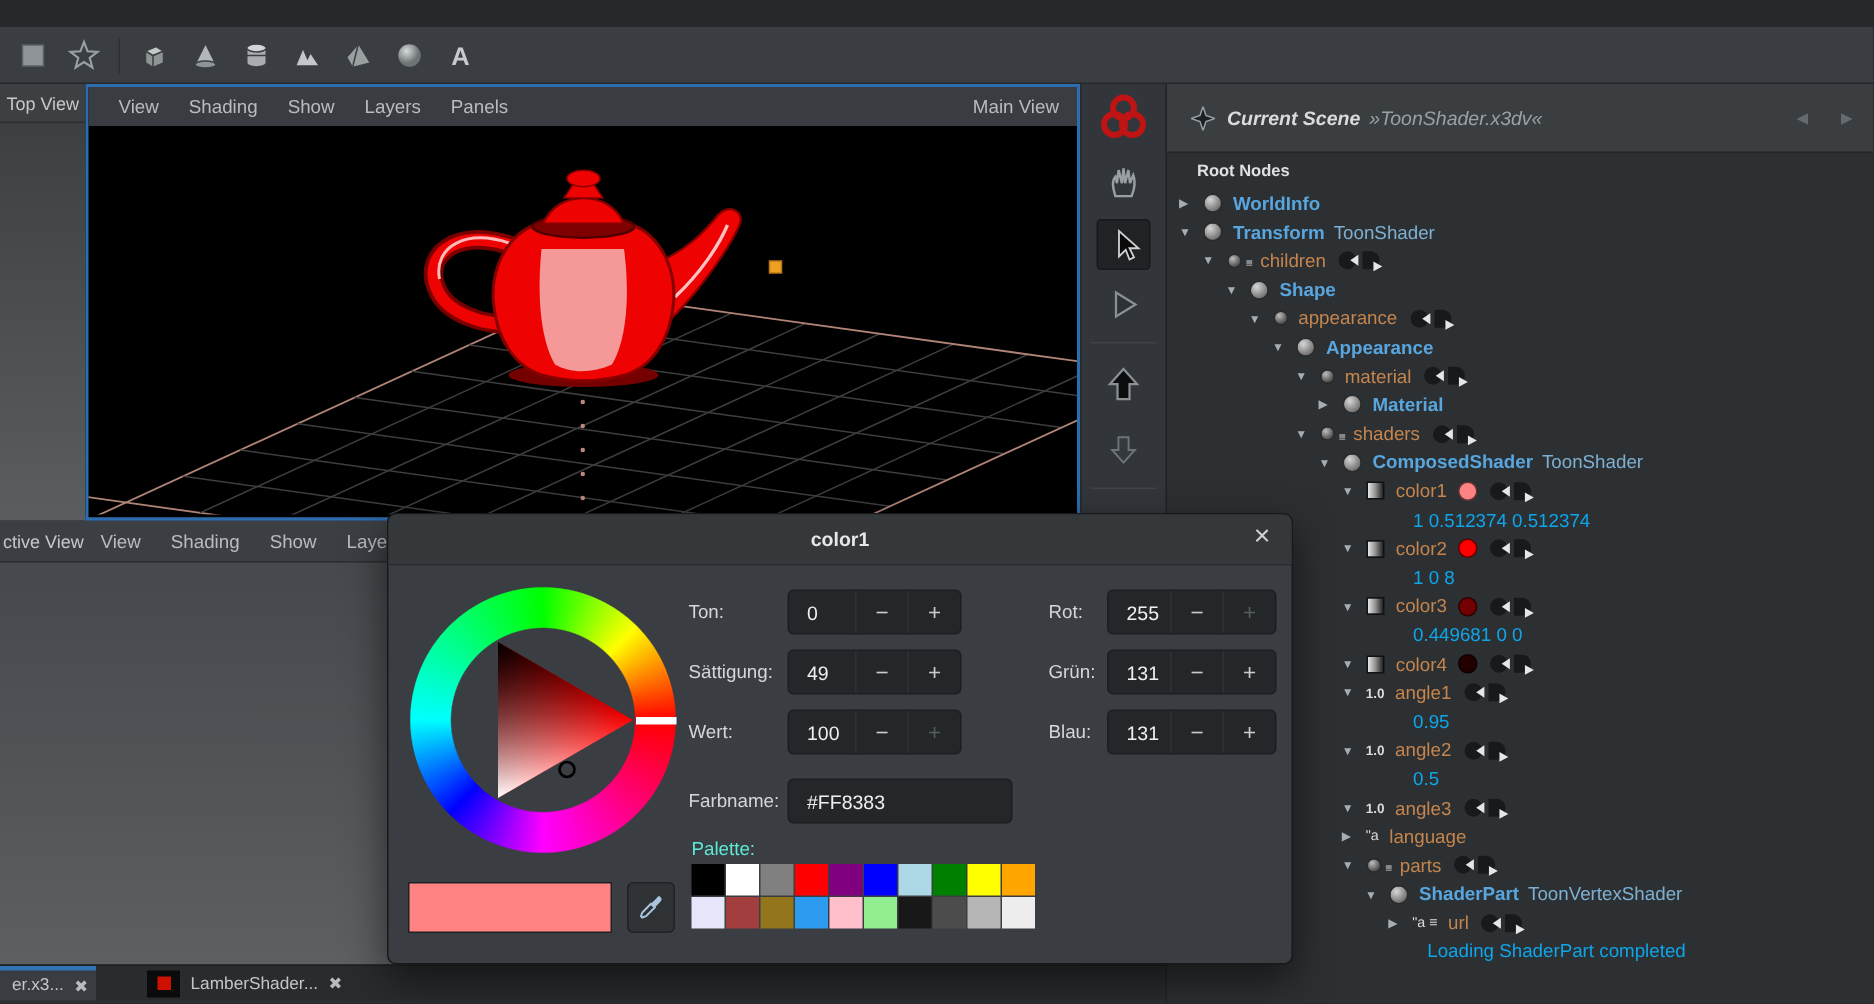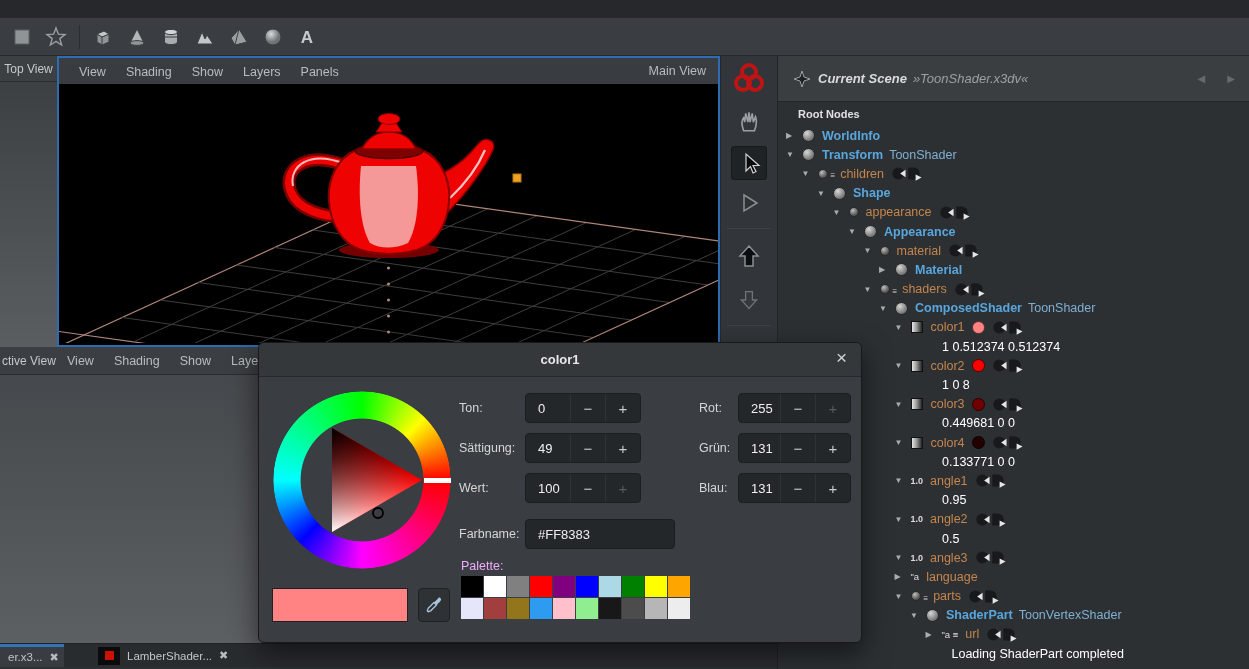--- a/index.html
+++ b/index.html
@@ -52,21 +52,21 @@
   #outline-hdr .navs { margin-left:auto; display:flex; gap:22px; }
   #outline-hdr .navs span { color:#646a6e; font-size:10px; }
   #root-label { height:24px; display:flex; align-items:center; padding-left:20px;
                 color:#dfe1e2; font-weight:bold; font-size:11px; }
   #outline-rows { position:absolute; left:0; top:70px; right:0; bottom:0; overflow:hidden; }
   .tree-row { height:19.2px; display:flex; align-items:center; white-space:nowrap; }
   .expander { width:16px; font-size:8px; color:#a8adb1; flex:0 0 16px; }
   .nname { color:#58a6dd; font-weight:bold; font-size:12.5px; }
   .fname { color:#c5854d; font-size:12.5px; }
   .dname { color:#7fb0d2; font-size:12.5px; margin-left:6px; }
-  .tval  { color:#ffffff; font-size:12.5px;text-align:center; }
+  .tval  { color:#0ea5e9; font-size:12.5px;text-align:center; }
   .ball  { width:13px; height:13px; border-radius:50%; margin-right:7px; flex:0 0 13px;
            background:radial-gradient(circle at 35% 30%, #d6d6d6, #8a8a8a 55%, #4c4c4c);
            border:1px solid #2a2a2a; }
   .ball.small { width:10px; height:10px; flex:0 0 10px;
            background:radial-gradient(circle at 35% 30%, #bdbdbd, #5f5f5f 60%, #2e2e2e); }
   .mfmark { color:#cfcfcf; font-size:8px; margin:4px 5px 0 -4px; }
   .cicon { width:12px; height:12px; margin-right:8px; flex:0 0 12px;
            background:linear-gradient(to right,#e6e6e6,#9a9a9a 45%,#222); border:1px solid #111; }
   .ficon { color:#dcdcdc; font-size:9px; font-weight:bold; margin-right:7px; }
   .sicon { color:#dcdcdc; font-size:9.5px; margin-right:7px; }
@@ -99,21 +99,21 @@
   #hsv-col .spin { width:116px; }
   #rgb-col .spin { width:113px; }
   .spin-val { flex:1; color:#efefef; font-size:13px; padding-left:12px; display:flex; align-items:center; }
   .spin-btn { width:35px; display:flex; align-items:center; justify-content:center;
               color:#c9cccd; font-size:15px; border-left:1px solid rgba(255,255,255,.05); }
   .spin-btn.disabled { color:#565b5e; }
   #hex-row { position:absolute; left:200px; top:176px; display:flex; align-items:center; }
   #hex-row .field-label { width:66px; }
   #hex-entry { width:150px; height:30px; background:#24272a; border:1px solid #1b1e20; border-radius:4px;
                color:#efefef; font-size:13px; display:flex; align-items:center; padding-left:12px; }
-  #palette-label { position:absolute; left:202px; top:216px; color:#f0abfc; font-size:12.5px; }
+  #palette-label { position:absolute; left:202px; top:216px; color:#5eead4; font-size:12.5px; }
   #palette { position:absolute; left:202px; top:233px; width:236px; }
   .pal-row { display:flex; }
   .pal-cell { width:22px; height:21px; margin:0 1px 1px 0; }
   #preview { position:absolute; left:13px; top:245px; width:136px; height:34px; border:1px solid #1f2123; }
   #dropper { position:absolute; left:159px; top:245px; width:32px; height:34px; background:#2e3235;
              border:1px solid #1f2224; border-radius:4px; display:flex; align-items:center; justify-content:center; }
 
   
   #wheel { position:absolute; left:14px; top:48px; width:178px; height:178px; }
   #ring { position:absolute; inset:0; border-radius:50%;
@@ -450,23 +450,20 @@
           <span class="cicon"></span>
           <span class="fname">color4</span>
           <span class="swatch" style="background: rgb(34, 0, 0);"></span>
           <svg class="ricon" width="31" height="15" viewBox="0 0 34 16">
             <circle cx="8" cy="8" r="6.5" fill="#17191b"></circle>
             <polygon points="16,4 10,8 16,12" fill="#e6e6e6"></polygon>
             <path d="M19 1.5 h6 a6.5 6.5 0 0 1 0 13 h-6 z" fill="#17191b"></path>
             <polygon points="27,9 33.5,12.5 27,16" fill="#e6e6e6"></polygon>
           </svg>
         </div>
-        <div class="tree-row" style="padding-left: 164px;">
-          <span class="tval">0.133771 0 0</span>
-        </div>
         <div class="tree-row" style="padding-left: 116.5px;">
           <span class="expander">▼</span>
           <span class="ficon">1.0</span>
           <span class="fname">angle1</span>
           <svg class="ricon" width="31" height="15" viewBox="0 0 34 16">
             <circle cx="8" cy="8" r="6.5" fill="#17191b"></circle>
             <polygon points="16,4 10,8 16,12" fill="#e6e6e6"></polygon>
             <path d="M19 1.5 h6 a6.5 6.5 0 0 1 0 13 h-6 z" fill="#17191b"></path>
             <polygon points="27,9 33.5,12.5 27,16" fill="#e6e6e6"></polygon>
           </svg>

